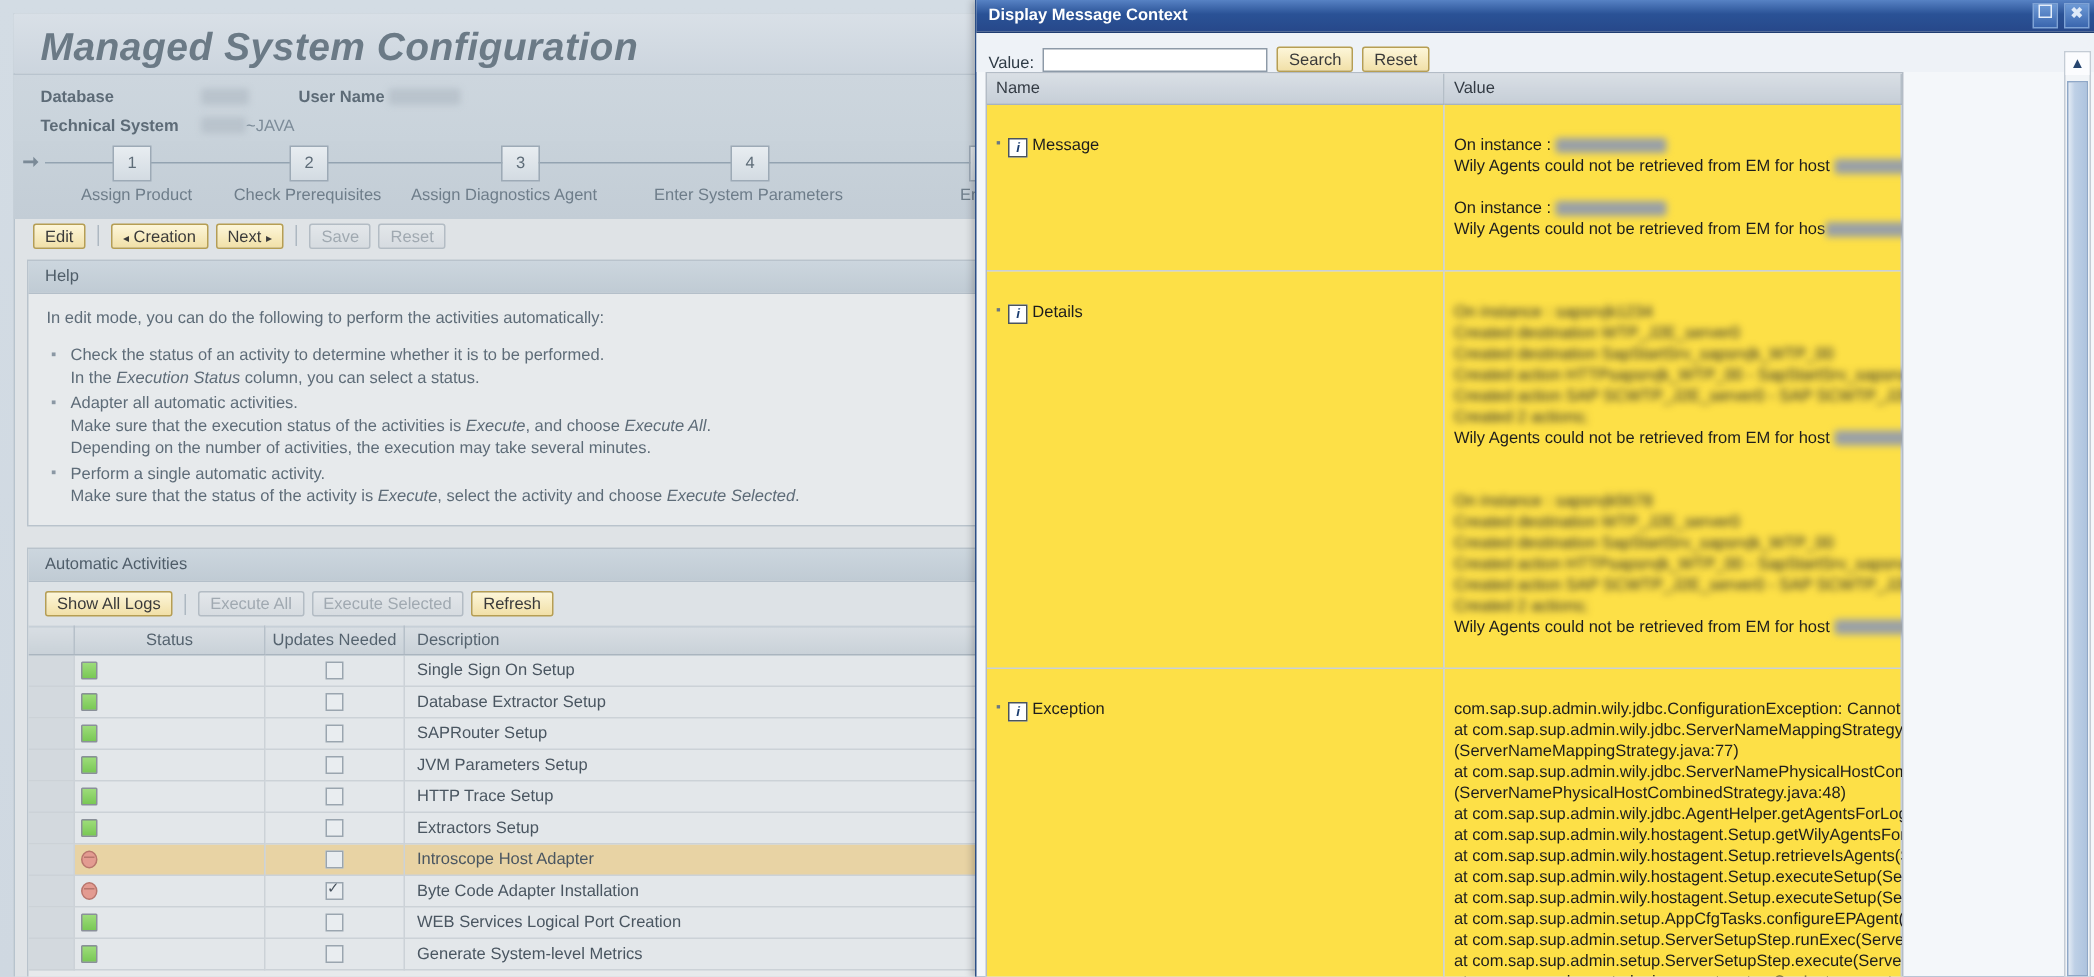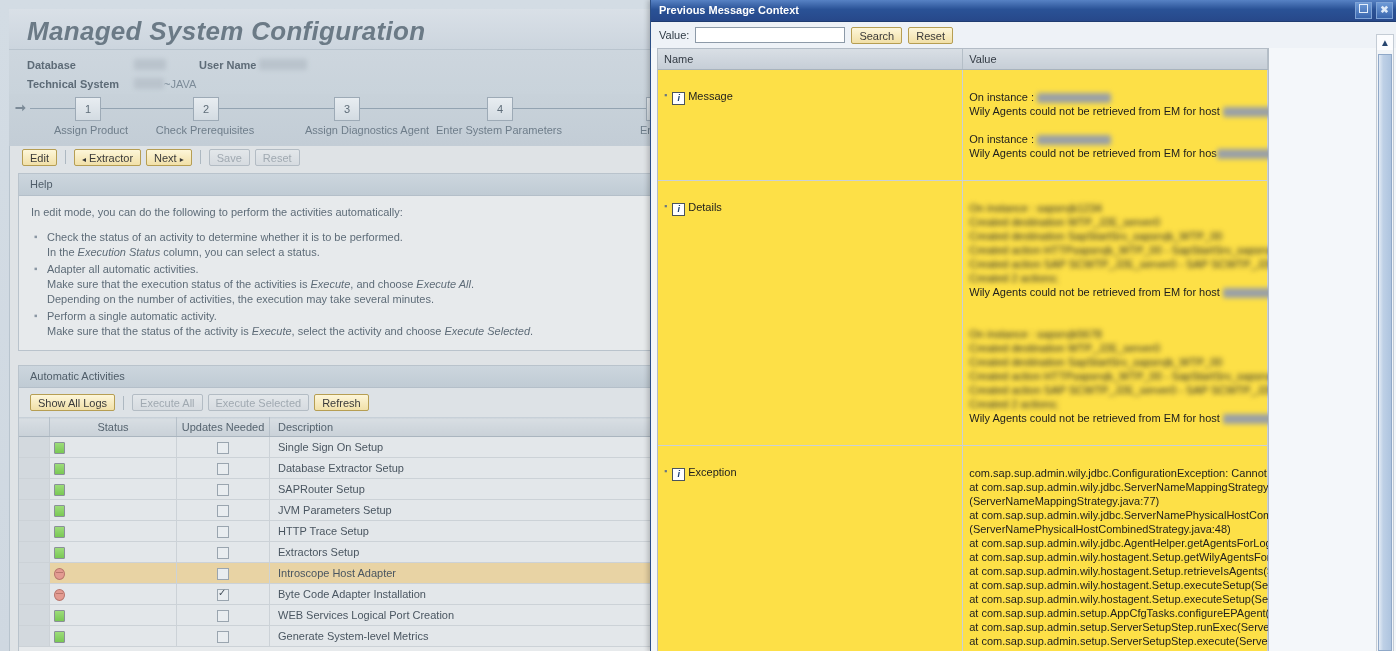--- a/index.html
+++ b/index.html
@@ -154,21 +154,21 @@
     position:relative; border-bottom:1px solid #1f3c71;
   }
   .dlg-btns { position:absolute; right:4px; top:2px; display:flex; gap:4px; }
   .tb-btn {
     width:15px; height:15px; border:1px solid #7fa3d6;
     background: linear-gradient(to bottom,#6e9ad6,#3a66ae);
     color:#dfeaf8; font-size:10px; line-height:13px; text-align:center; cursor:pointer;
   }
   .tb-btn .sq { display:inline-block; width:7px; height:7px; border:1px solid #e5eefa; }
   .dlg-search {
-    height:26px; display:flex; align-items:center; gap:6px; padding-left:8px;
+    height:26px; display:flex; align-items:flex-end; gap:6px; padding-left:8px;
     background:#eef2f7;
   }
   .dlg-search .lab { font-size:11px; color:#2e3a45; }
   .dlg-search input {
     width:142px; height:14px; font-size:11px; font-family:"Liberation Sans", sans-serif;
     border:1px solid #8d9aa8; background:#fff; padding:0 3px; color:#222;
   }
 
   .grid-wrap {
     position:absolute; left:6px; top:48px; width:610px; height:603px;
@@ -246,32 +246,32 @@
     <div class="rm-line"></div>
     <div class="rm-start">➞</div>
 
     <div class="rm-step" style="left:75px;">1</div>
     <div class="rm-lbl" style="left:91px;">Assign Product</div>
 
     <div class="rm-step" style="left:193px;">2</div>
     <div class="rm-lbl" style="left:205px;">Check Prerequisites</div>
 
     <div class="rm-step" style="left:334px;">3</div>
-    <div class="rm-lbl" style="left:367px;">Assign Diagnostics Agent</div>
+    <div class="rm-lbl" style="left:336px;">Assign Diagnostics Agent</div>
 
     <div class="rm-step" style="left:487px;">4</div>
     <div class="rm-lbl" style="left:499px;">Enter System Parameters</div>
 
     <div class="rm-step" style="left:646px;">5</div>
     <div class="rm-lbl" style="left:640px; transform:none;">Enter Landscape Parameters</div>
 
     <div class="btnbar">
       <button class="btn">Edit</button>
       <span class="vsep"></span>
-      <button class="btn"><span class="ar">◂</span> <span>Extractor</span></button>
+      <button class="btn"><span class="ar">◂</span> <span>Creation</span></button>
       <button class="btn"><span>Next</span> <span class="ar">▸</span></button>
       <span class="vsep"></span>
       <button class="btn dis">Save</button>
       <button class="btn dis">Reset</button>
     </div>
 
     <div class="panel" style="left:18px; top:173px; width:1352px; height:176px;">
       <div class="panel-hd">Help</div>
       <div class="help-body">
         <div class="lead">In edit mode, you can do the following to perform the activities automatically:</div>
@@ -384,21 +384,21 @@
       <div style="position:absolute; left:0; top:152px; width:136px; height:21px; background:#d6dee6;"></div>
       <div style="position:absolute; left:0; top:173px; width:136px; height:22px; background:#ccd6de; border-bottom:1px solid #b4bfc9;"></div>
       <div style="position:absolute; left:0; top:196px; width:136px; height:153px; background:#e7eaec; border-right:1px solid #b9c3cc;"></div>
       <div style="position:absolute; left:0; top:365px; width:136px; height:22px; background:#ccd6de;"></div>
       <div style="position:absolute; left:0; top:387px; width:136px; height:264px; background:#dde2e6;"></div>
     </div>
   </div>
 
   <div class="dlg">
     <div class="dlg-title">
-      <span>Previous Message Context</span>
+      <span>Display Message Context</span>
       <div class="dlg-btns">
         <div class="tb-btn"><span class="sq"></span></div>
         <div class="tb-btn">✖</div>
       </div>
     </div>
 
     <div class="dlg-search">
       <span class="lab">Value:</span>
       <input type="text" placeholder="" style="">
       <button class="btn">Search</button>

